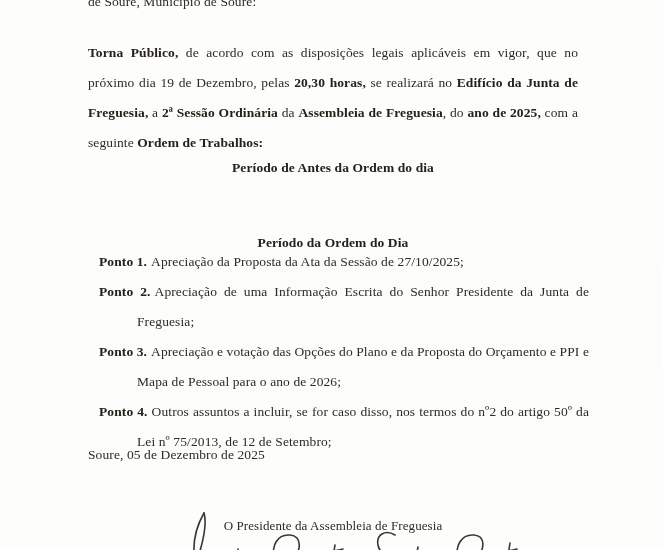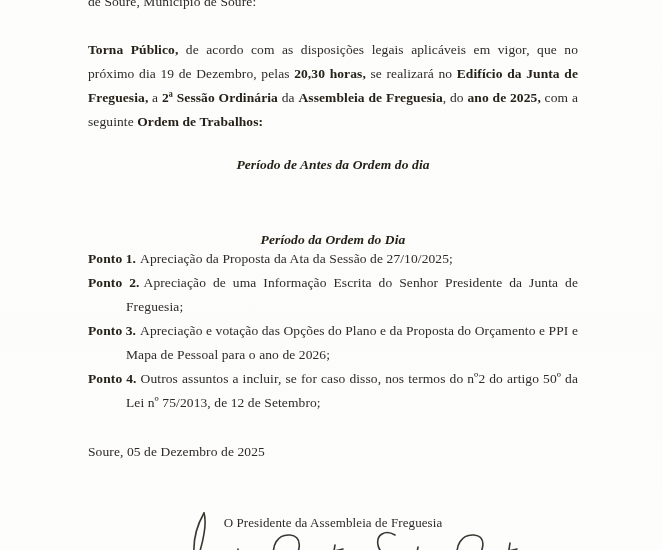--- a/index.html
+++ b/index.html
@@ -14,35 +14,35 @@
     position:relative;
     width:663px;height:550px;
     overflow:hidden;
     background:linear-gradient(180deg,#fdfdfc 0%,#fcfcfa 60%,#fdfdfc 100%);
   }
   .col{
     position:absolute;
     left:88px;
     width:490px;
     font-size:13.5px;
-    line-height:24px;
+    line-height:30px;
     letter-spacing:.1px;
   }
   .b{font-weight:bold;color:#262219;}
   .frag{top:-9px;line-height:22px;}
   .intro{top:38px;text-align:justify;}
   .sec-heading{
-    font-weight:bold;font-style:italic;
+    font-weight:bold;
     text-align:center;
     color:#262219;
   }
   .h1{top:153px;}
   .h2{top:228px;}
   .pt1{top:177px;}
-  .agenda{top:247px;}
+  .agenda{top:247px;margin-left:11px;}
   .point{
     padding-left:38px;
     text-indent:-38px;
     text-align:justify;
   }
   .plabel{margin-right:4px;}
   .dateline{top:440px;text-align:left;}
   .president{top:511px;text-align:center;font-size:13px;}
   .signature{
     position:absolute;

